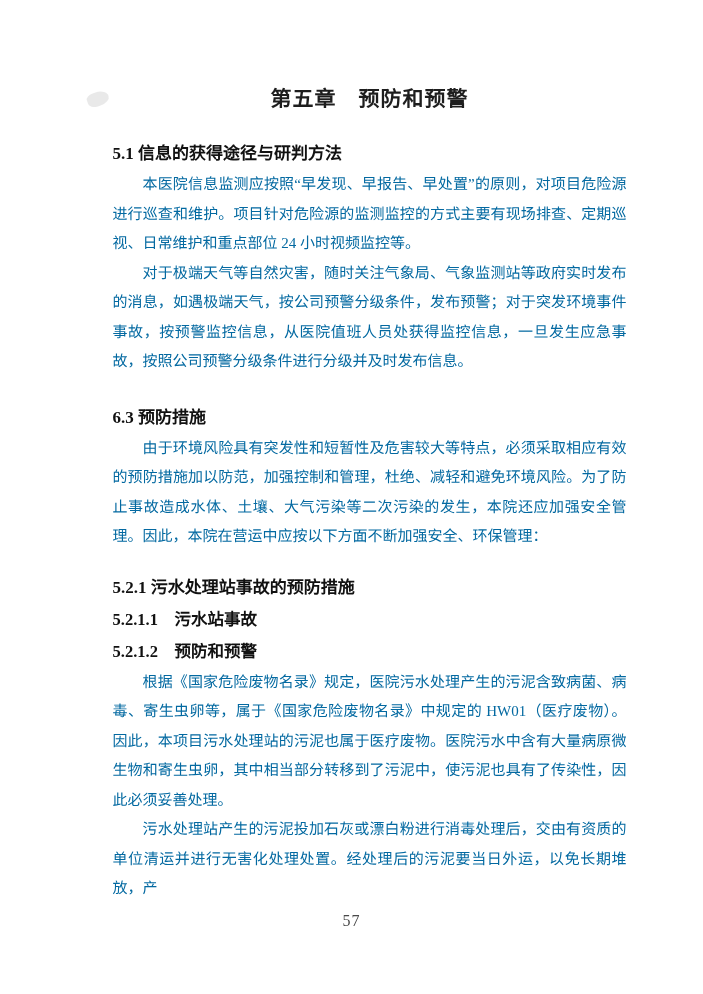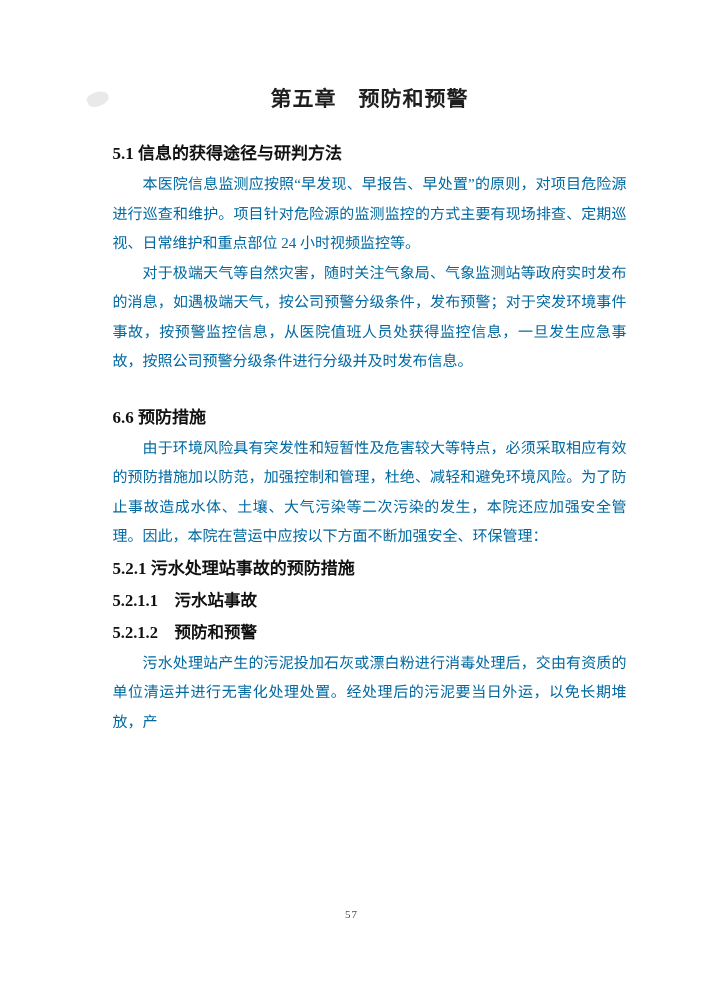--- a/index.html
+++ b/index.html
@@ -41,21 +41,21 @@
   .heading {
     font-weight: bold;
     color: #111111;
   }
   .h-l2 {
     margin: 29px 0 5px 0;
     font-size: 17px;
     line-height: 23px;
   }
   .h-l3 {
-    margin: 5px 0 5px 0;
+    margin: 24px 0 5px 0;
     font-size: 17px;
     line-height: 23px;
   }
   .h-l4 {
     margin: 9px 0 5px 0;
     font-size: 16.5px;
     line-height: 23px;
   }
   p.body {
     margin: 0;
@@ -63,45 +63,46 @@
     line-height: 29.5px;
     text-align: justify;
     text-justify: inter-ideograph;
     text-indent: 2em;
     color: #0369a1;
   }
   .page-number {
     position: absolute;
     left: 0;
     right: 0;
-    bottom: 74px;
+    bottom: 64px;
     text-align: center;
-    font-size: 11px;
+    font-size: 16px;
     color: #4a4a4a;
     letter-spacing: 1px;
   }
 </style>
 </head>
 <body>
 
 <div class="page">
 
   <div class="scan-artifact"></div>
 
   <h1 class="chapter-title">第五章　预防和预警</h1>
 
   <h2 class="heading h-l2">5.1 信息的获得途径与研判方法</h2>
   <p class="body">本医院信息监测应按照“早发现、早报告、早处置”的原则，对项目危险源进行巡查和维护。项目针对危险源的监测监控的方式主要有现场排查、定期巡视、日常维护和重点部位 24 小时视频监控等。</p>
   <p class="body">对于极端天气等自然灾害，随时关注气象局、气象监测站等政府实时发布的消息，如遇极端天气，按公司预警分级条件，发布预警；对于突发环境事件事故，按预警监控信息，从医院值班人员处获得监控信息，一旦发生应急事故，按照公司预警分级条件进行分级并及时发布信息。</p>
 
-  <h2 class="heading h-l2">6.6 预防措施</h2>
+  <h2 class="heading h-l2">6.3 预防措施</h2>
   <p class="body">由于环境风险具有突发性和短暂性及危害较大等特点，必须采取相应有效的预防措施加以防范，加强控制和管理，杜绝、减轻和避免环境风险。为了防止事故造成水体、土壤、大气污染等二次污染的发生，本院还应加强安全管理。因此，本院在营运中应按以下方面不断加强安全、环保管理：</p>
 
   <h3 class="heading h-l3">5.2.1 污水处理站事故的预防措施</h3>
 
   <h4 class="heading h-l4">5.2.1.1　污水站事故</h4>
 
   <h4 class="heading h-l4">5.2.1.2　预防和预警</h4>
+  <p class="body">根据《国家危险废物名录》规定，医院污水处理产生的污泥含致病菌、病毒、寄生虫卵等，属于《国家危险废物名录》中规定的 HW01（医疗废物）。因此，本项目污水处理站的污泥也属于医疗废物。医院污水中含有大量病原微生物和寄生虫卵，其中相当部分转移到了污泥中，使污泥也具有了传染性，因此必须妥善处理。</p>
   <p class="body">污水处理站产生的污泥投加石灰或漂白粉进行消毒处理后，交由有资质的单位清运并进行无害化处理处置。经处理后的污泥要当日外运，以免长期堆放，产</p>
 
   <div class="page-number">57</div>
 
 </div>
 
 </body></html>

